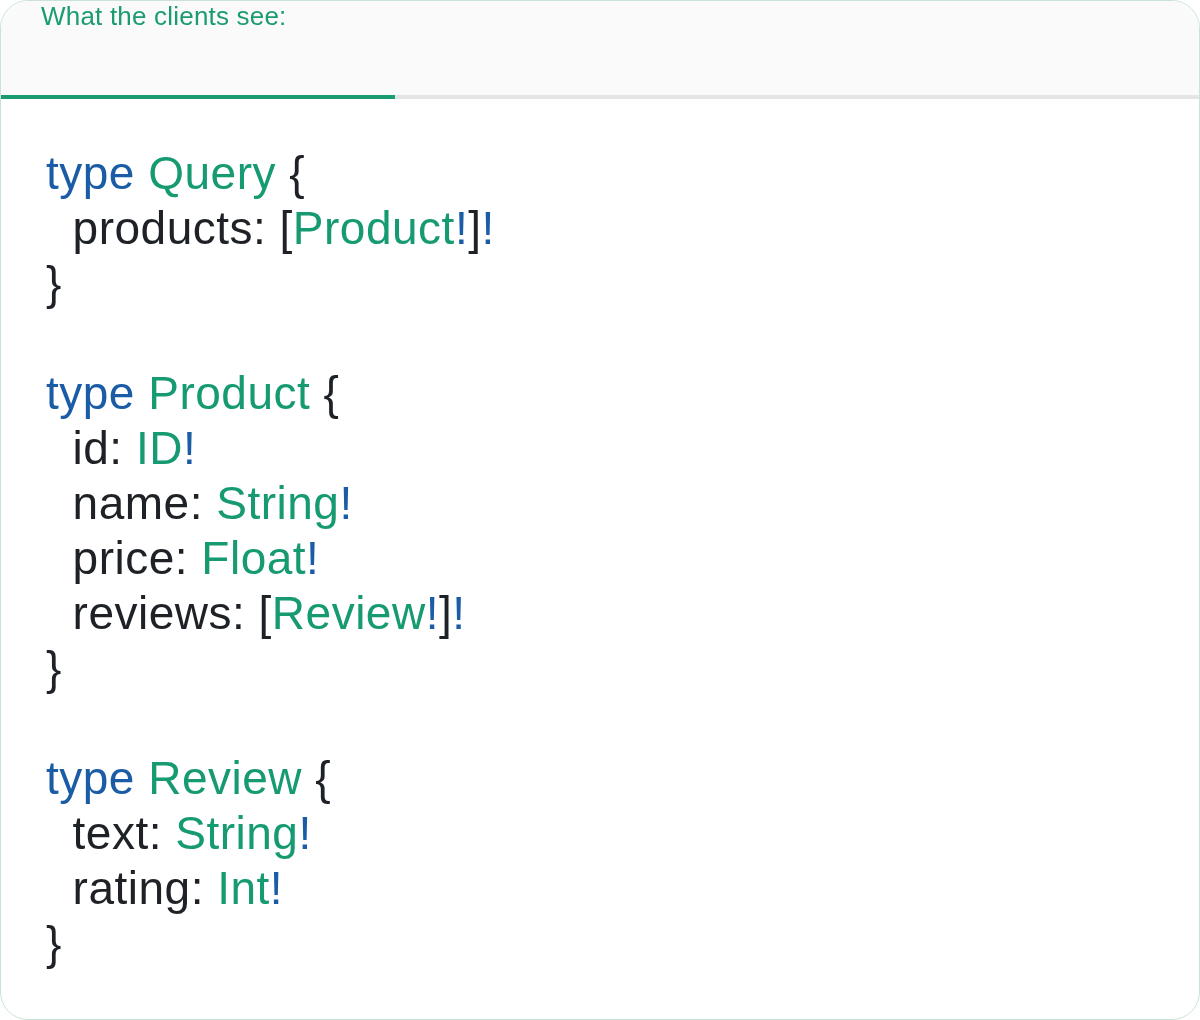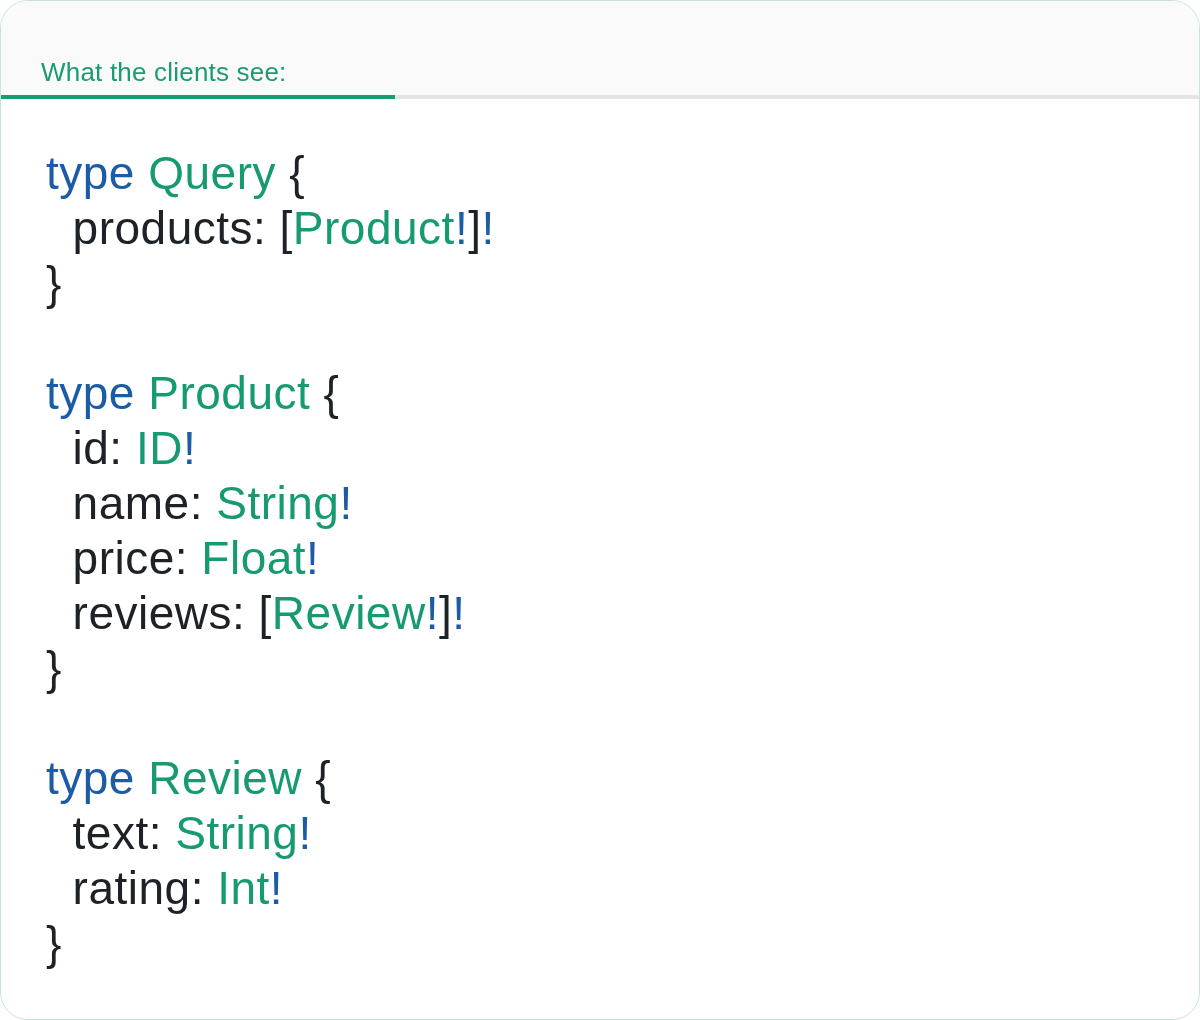--- a/index.html
+++ b/index.html
@@ -24,26 +24,25 @@
     height: 98px;
     background: var(--c-header-bg, #fafafa);
     border-bottom: 4px solid var(--c-inactive-line, #e5e5e5);
     display: flex;
     align-items: stretch;
   }
   .tab {
     box-sizing: border-box;
     width: 394px;
     display: flex;
-    align-items: center;
+    align-items: flex-start;
     padding-left: 40px;
     border-bottom: 4px solid var(--c-tab-green, #1a9b72);
     margin-bottom: -4px;
     cursor: pointer;
-    margin-top: 48px;
   }
   .tab-label {
     color: var(--c-tab-green, #1a9b72);
     font-size: 26px;
     font-weight: 500;
     letter-spacing: 0.2px;
   }
   .code-block {
     margin: 5px;
     padding: 42px 40px 40px 40px;

